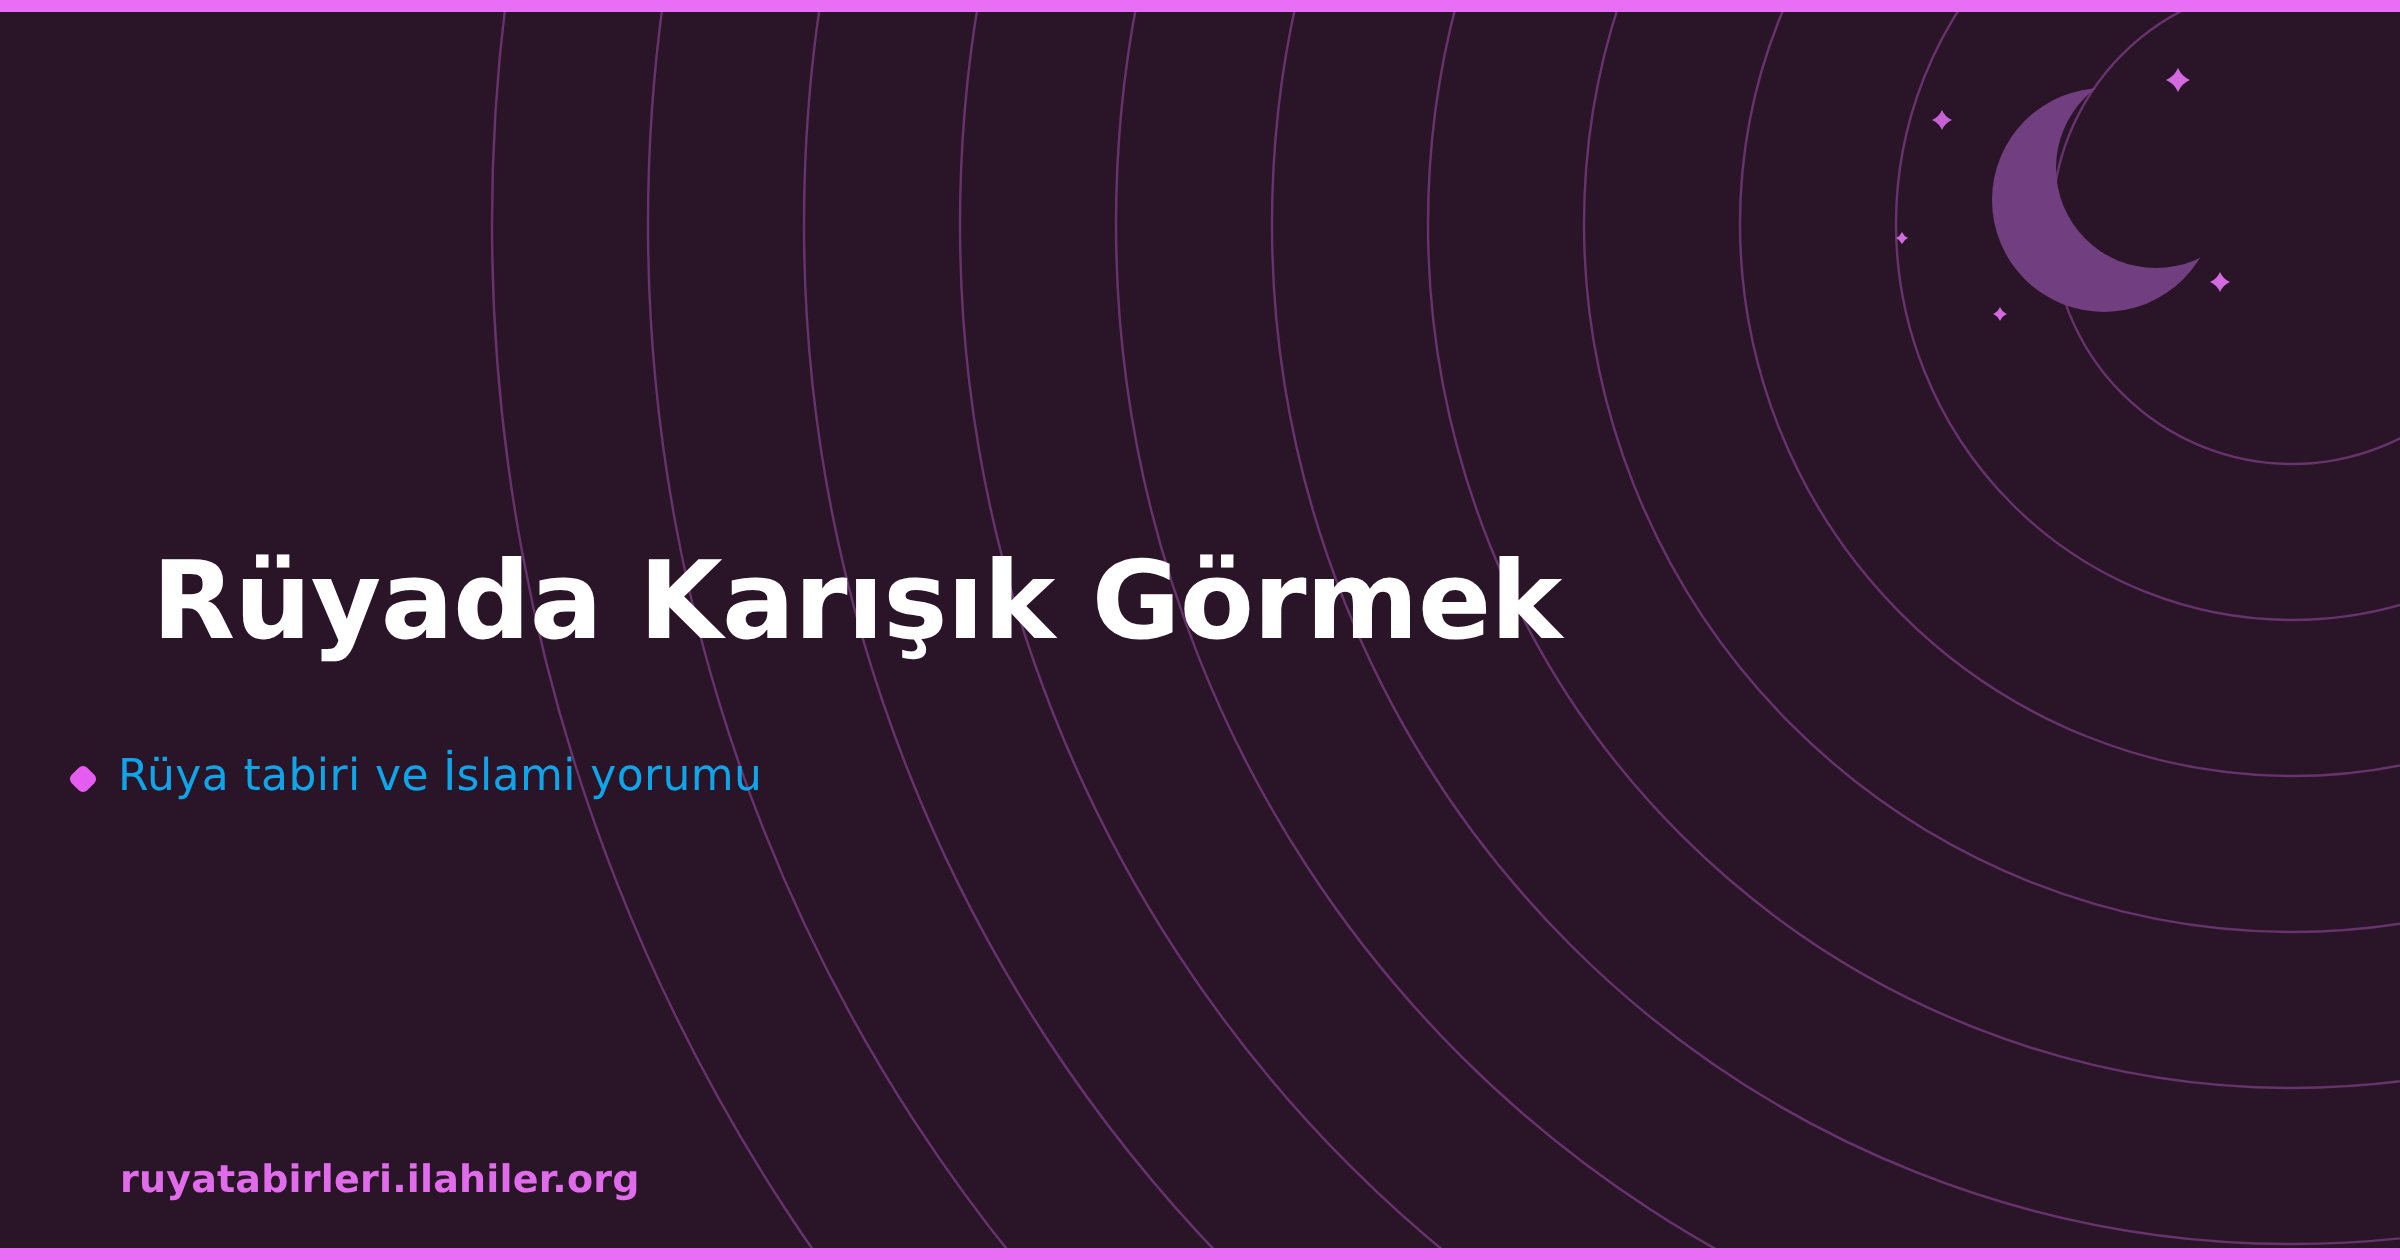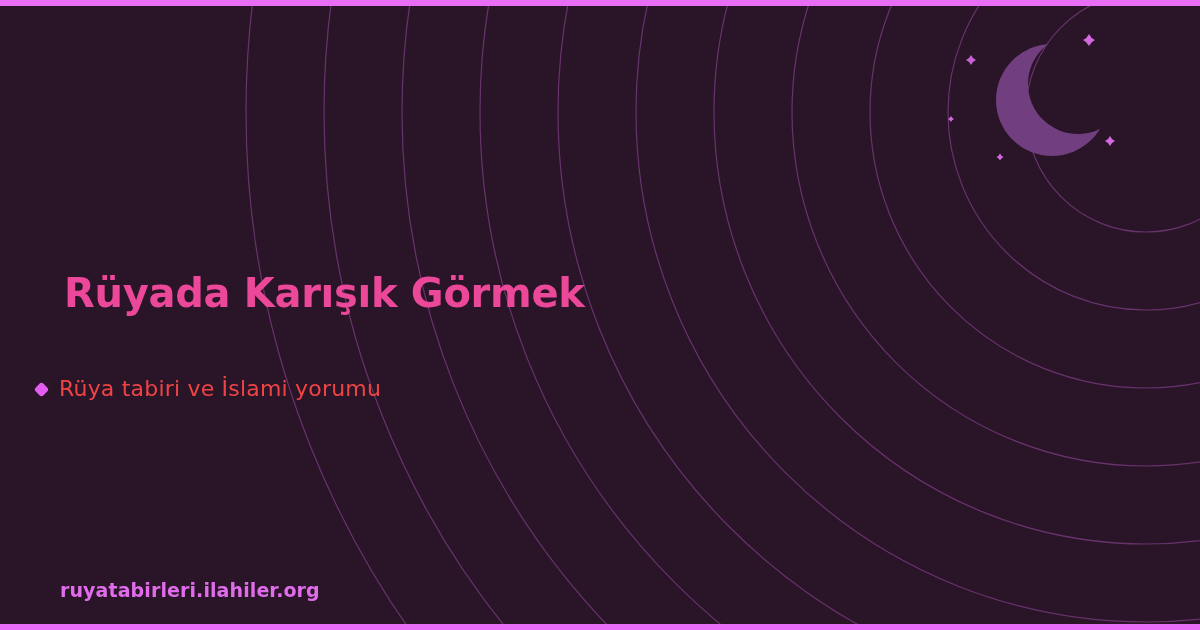--- a/index.html
+++ b/index.html
@@ -43,28 +43,28 @@
 
   
   #content {
     position: absolute;
     inset: 0;
     z-index: 4;
   }
 
   #page-title {
     position: absolute;
-    left: 64px;
+    left: 76px;
     top: 272px;
     margin: 0;
-    font-size: 40px;
+    font-size: 54px;
     line-height: 1.08;
     font-weight: 700;
     letter-spacing: -0.3px;
-    color: #ec4899;
+    color: #ffffff;
     white-space: nowrap;
     font-family: "DejaVu Sans", "Liberation Sans", sans-serif;
   }
 
   #subtitle-row {
     position: absolute;
     left: 36px;
     top: 378px;
     display: flex;
     align-items: center;
@@ -147,21 +147,21 @@
       </g>
     </g>
   </svg>
 
   <div id="content">
 
     <h1 id="page-title">Rüyada Karışık Görmek</h1>
 
     <div id="subtitle-row">
       <span id="bullet-diamond" style="background: rgb(229, 92, 240);"></span>
-      <span id="subtitle-text" style="color: #ef4444;">Rüya tabiri ve İslami yorumu</span>
+      <span id="subtitle-text" style="color: #0ea5e9;">Rüya tabiri ve İslami yorumu</span>
     </div>
 
     <div id="site-url" style="color: rgb(224, 108, 235);">ruyatabirleri.ilahiler.org</div>
 
   </div>
 
   <div class="edge-rule bottom" style="background: rgb(232, 110, 245);"></div>
 
 </div>
 

